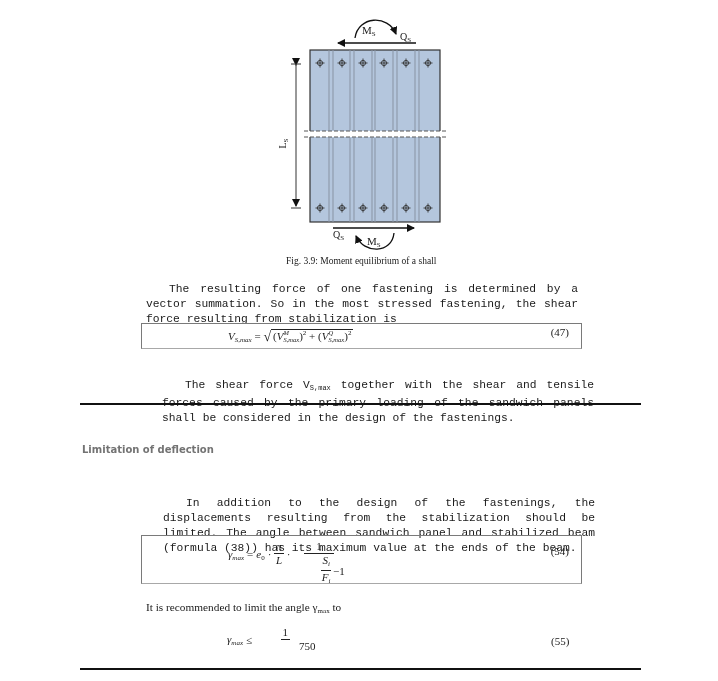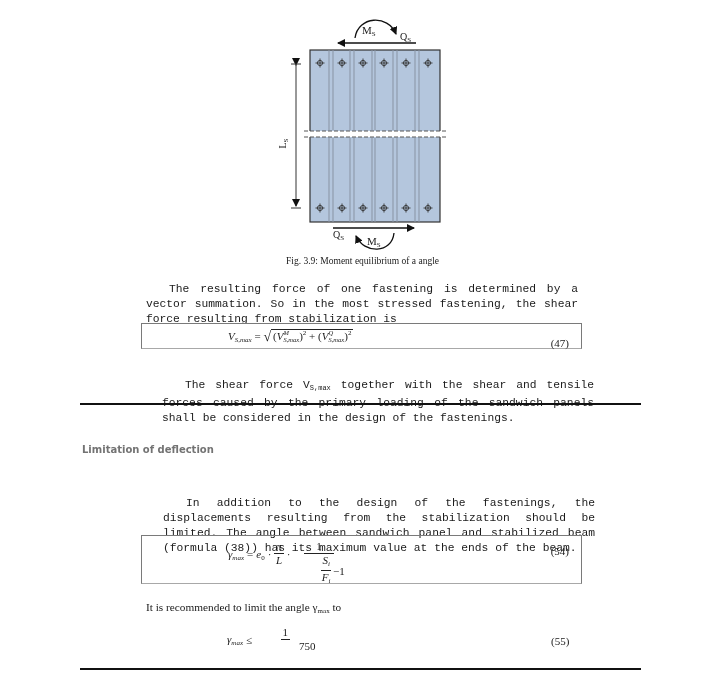--- a/index.html
+++ b/index.html
@@ -19,21 +19,21 @@
   #p3 { left: 146px; top: 479px; width: 432px; }
   #p4 { left: 146px; top: 600px; width: 432px; }
 
   sub.s { font-size: 7px; vertical-align: -2px; }
 
   
   .eqbox { border: 1.3px solid #7a7a7a; border-bottom-color: #a8a8a8; box-sizing: border-box; }
   #eq47 { left: 141px; top: 323px; width: 441px; height: 26px; }
   #eq54 { left: 141px; top: 535px; width: 441px; height: 49px; }
   .eqnum { position: absolute; right: 12px; font-size: 11px; }
-  #eq47 .eqnum { top: 13px; padding-left: 16px; }
+  #eq47 .eqnum { top: 2px; padding-left: 16px; }
   #eq54 .eqnum { top: 9px; }
   #eq55num { left: 551px; top: 635px; font-size: 11px; }
 
   .math { font-family: "Liberation Serif", "DejaVu Serif", serif; font-style: italic; font-size: 11px; }
 
   
   .rule { height: 1.5px; background: #111; }
   #rule1 { left: 80px; top: 403px; width: 561px; }
   #rule2 { left: 80px; top: 668px; width: 561px; }
 
@@ -170,21 +170,21 @@
     <span>Q</span><sub class="s">S</sub>
   </span>
   <span class="abs" style="left:97px; top:225px; font-size:11px;">
     <span>M</span><sub class="s">S</sub>
   </span>
   <span class="abs" style="left:8px; top:127px; font-size:10px; transform: rotate(-90deg); transform-origin: center;">
     <span>L</span><sub class="s">S</sub>
   </span>
 </div>
 
-<div class="abs caption">Fig. 3.9: Moment equilibrium of a angle</div>
+<div class="abs caption">Fig. 3.9: Moment equilibrium of a shall</div>
 
 <p id="p1" class="abs para indent" style="margin:0;">The resulting force of one fastening is determined by a vector summation. So in the most stressed fastening, the shear force resulting from stabilization is</p>
 
 <div id="eq47" class="abs eqbox">
   <div class="abs math" style="left:86px; top:5px; white-space:nowrap;">
     <span>V</span><sub class="s">S,max</sub>
     <span style="font-style:normal;"> = </span>
     <span style="font-style:normal; font-size:14px; vertical-align:-1px;">√</span><span style="border-top:1px solid #222; padding:0 2px;"><span style="font-style:normal;">(</span><span>V</span><span style="display:inline-block; font-size:6.5px; line-height:7px; vertical-align:-2px;"><span style="display:block;">M</span><span style="display:block;">S,max</span></span><span style="font-style:normal;">)</span><sup style="font-size:7px; font-style:normal;">2</sup>
       <span style="font-style:normal;"> + </span>
       <span style="font-style:normal;">(</span><span>V</span><span style="display:inline-block; font-size:6.5px; line-height:7px; vertical-align:-2px;"><span style="display:block;">Q</span><span style="display:block;">S,max</span></span><span style="font-style:normal;">)</span><sup style="font-size:7px; font-style:normal;">2</sup></span>

